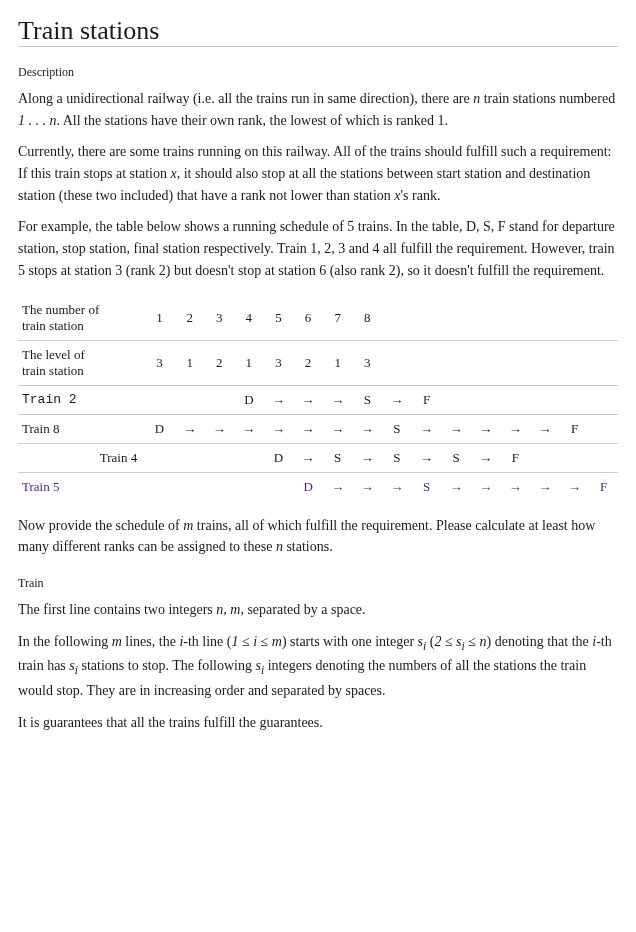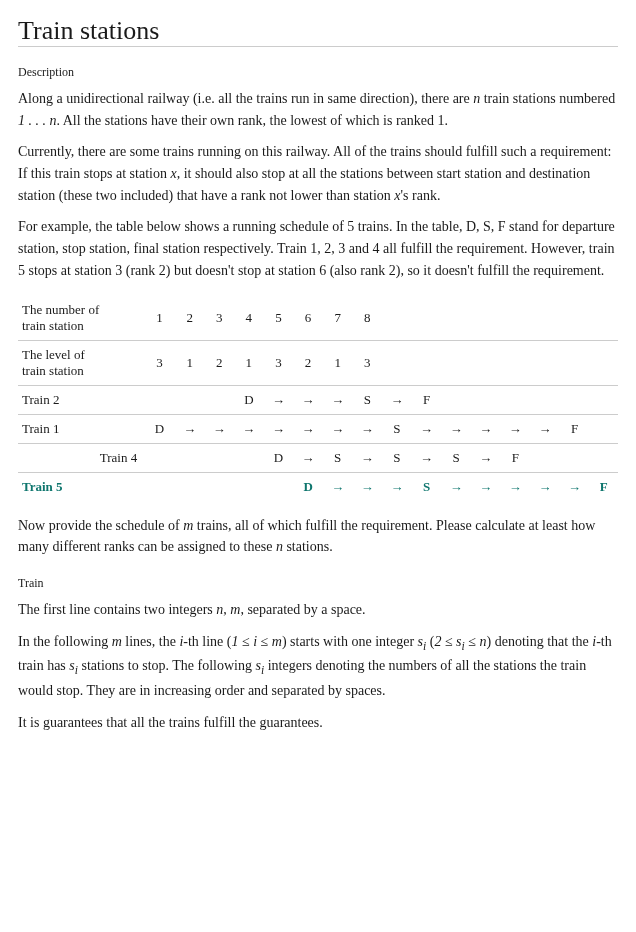--- a/index.html
+++ b/index.html
@@ -43,22 +43,21 @@
       white-space: nowrap;
     }
     table tr:first-child td { border-top: none; }
     table td:first-child {
       text-align: left;
       padding-left: 4px;
       font-size: 13px;
       min-width: 110px;
     }
     .row-train5 td {
-      color: #0f766e;
-      font-weight: bold;
+      color: #4c1d95;
     }
     em { font-style: italic; }
     .math {
       font-style: italic;
     }
   </style>
 </head>
 <body>
 
 <h1>Train stations</h1>
@@ -115,33 +114,33 @@
     <td>1</td>
     <td>2</td>
     <td>1</td>
     <td>3</td>
     <td>2</td>
     <td>1</td>
     <td>3</td>
     <td colspan="8"></td>
   </tr>
   <tr>
-    <td style="text-align:left;">Train 2</td>
+    <td style="text-align:left;font-family:Liberation Mono, monospace;">Train 2</td>
     <td colspan="3"></td>
     <td>D</td>
     <td>→</td>
     <td>→</td>
     <td>→</td>
     <td>S</td>
     <td>→</td>
     <td>F</td>
     <td colspan="6"></td>
   </tr>
   <tr>
-    <td style="text-align:left;">Train 1</td>
+    <td style="text-align:left;">Train 8</td>
     <td>D</td>
     <td>→</td>
     <td>→</td>
     <td>→</td>
     <td>→</td>
     <td>→</td>
     <td>→</td>
     <td>→</td>
     <td>S</td>
     <td>→</td>

